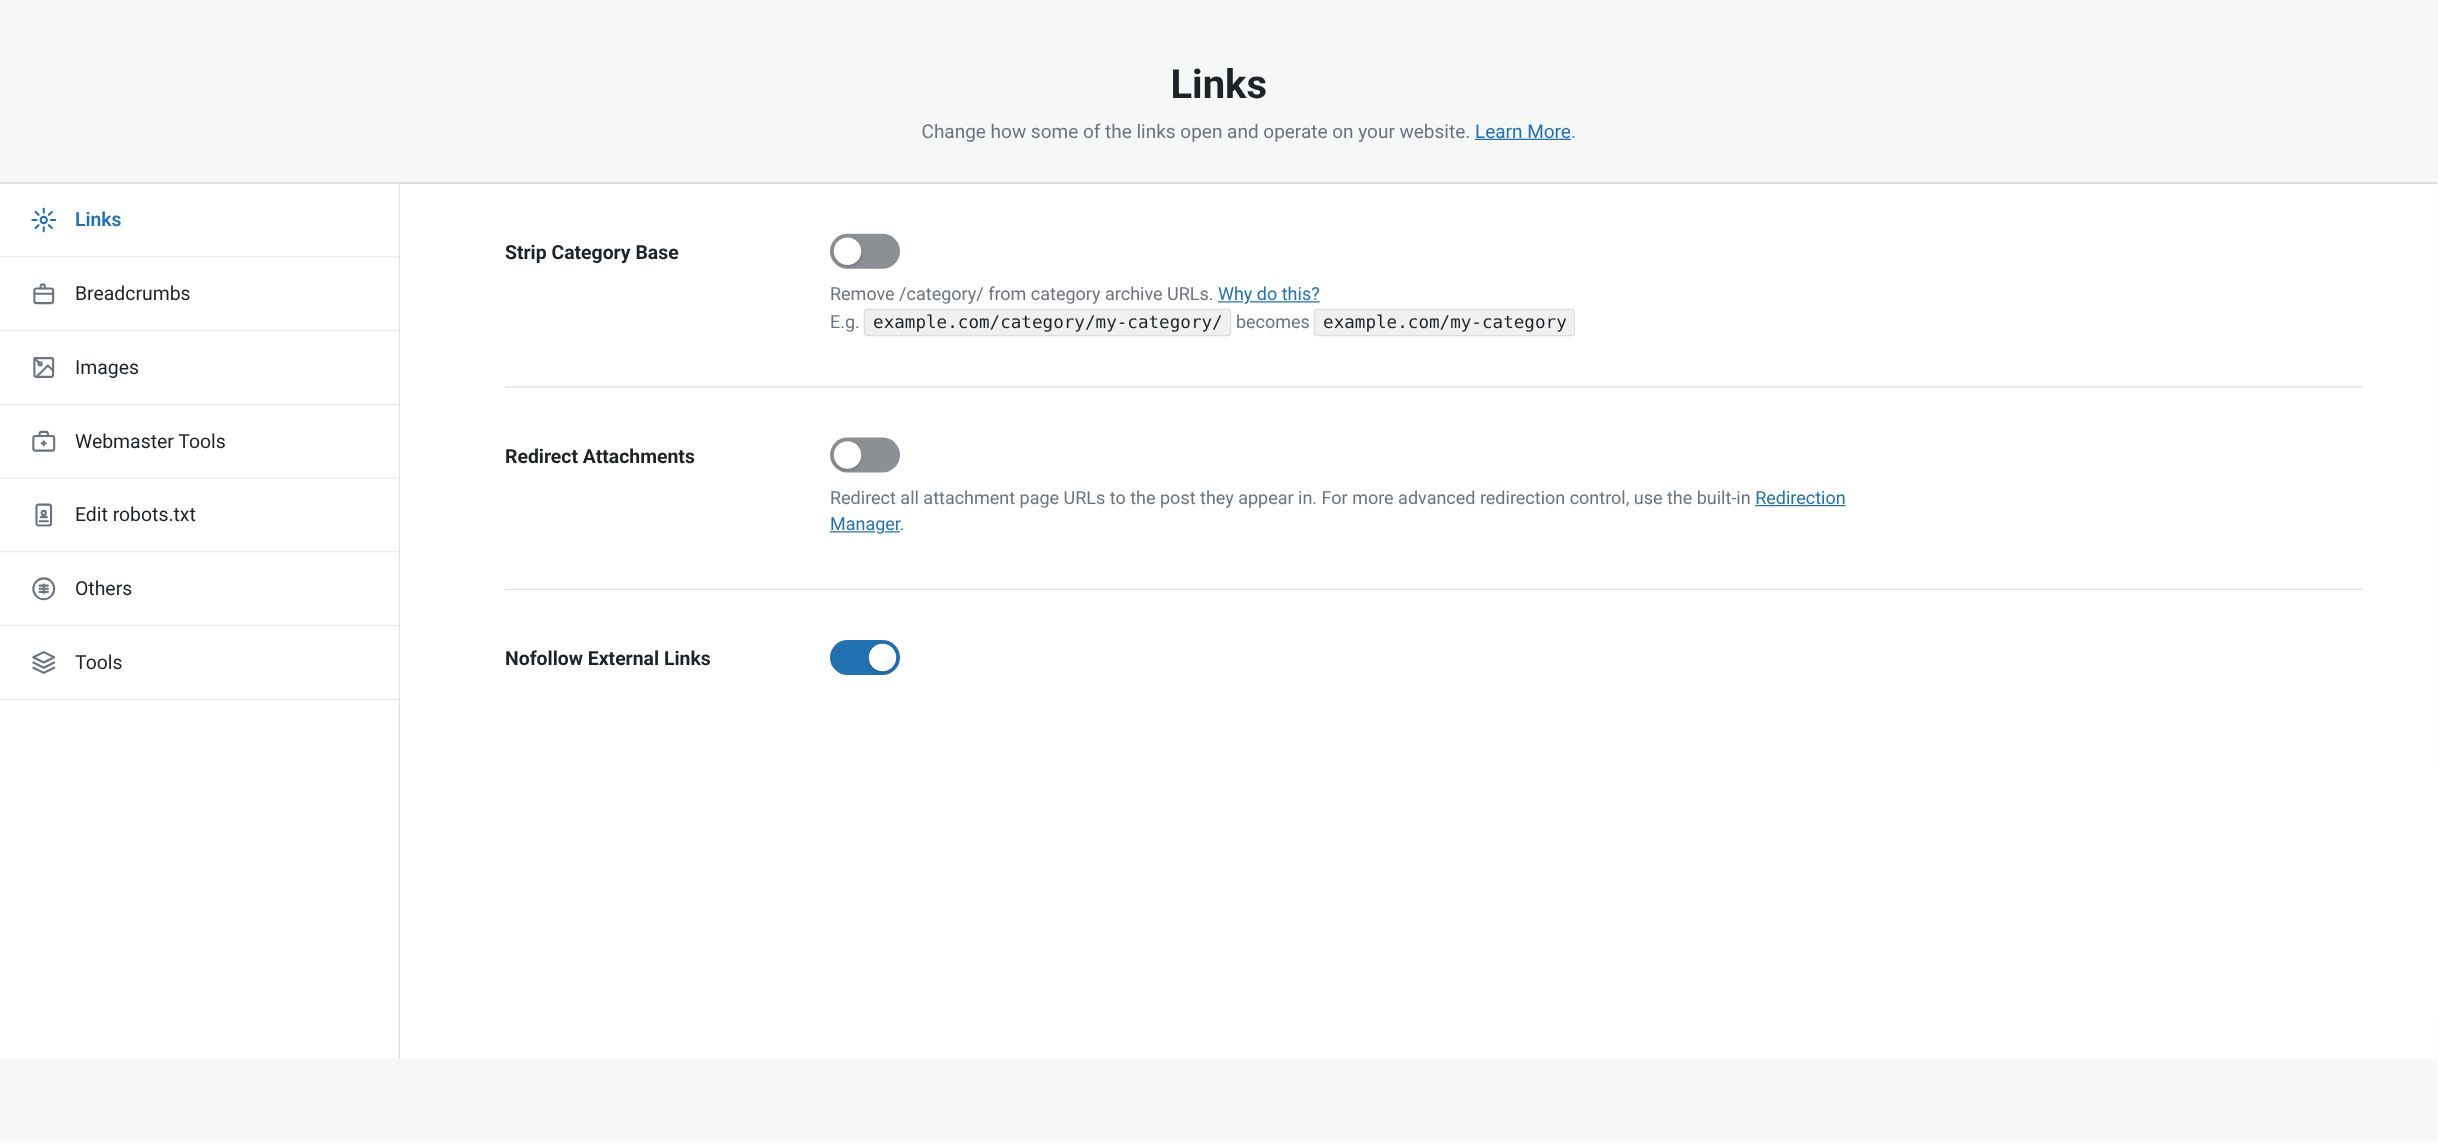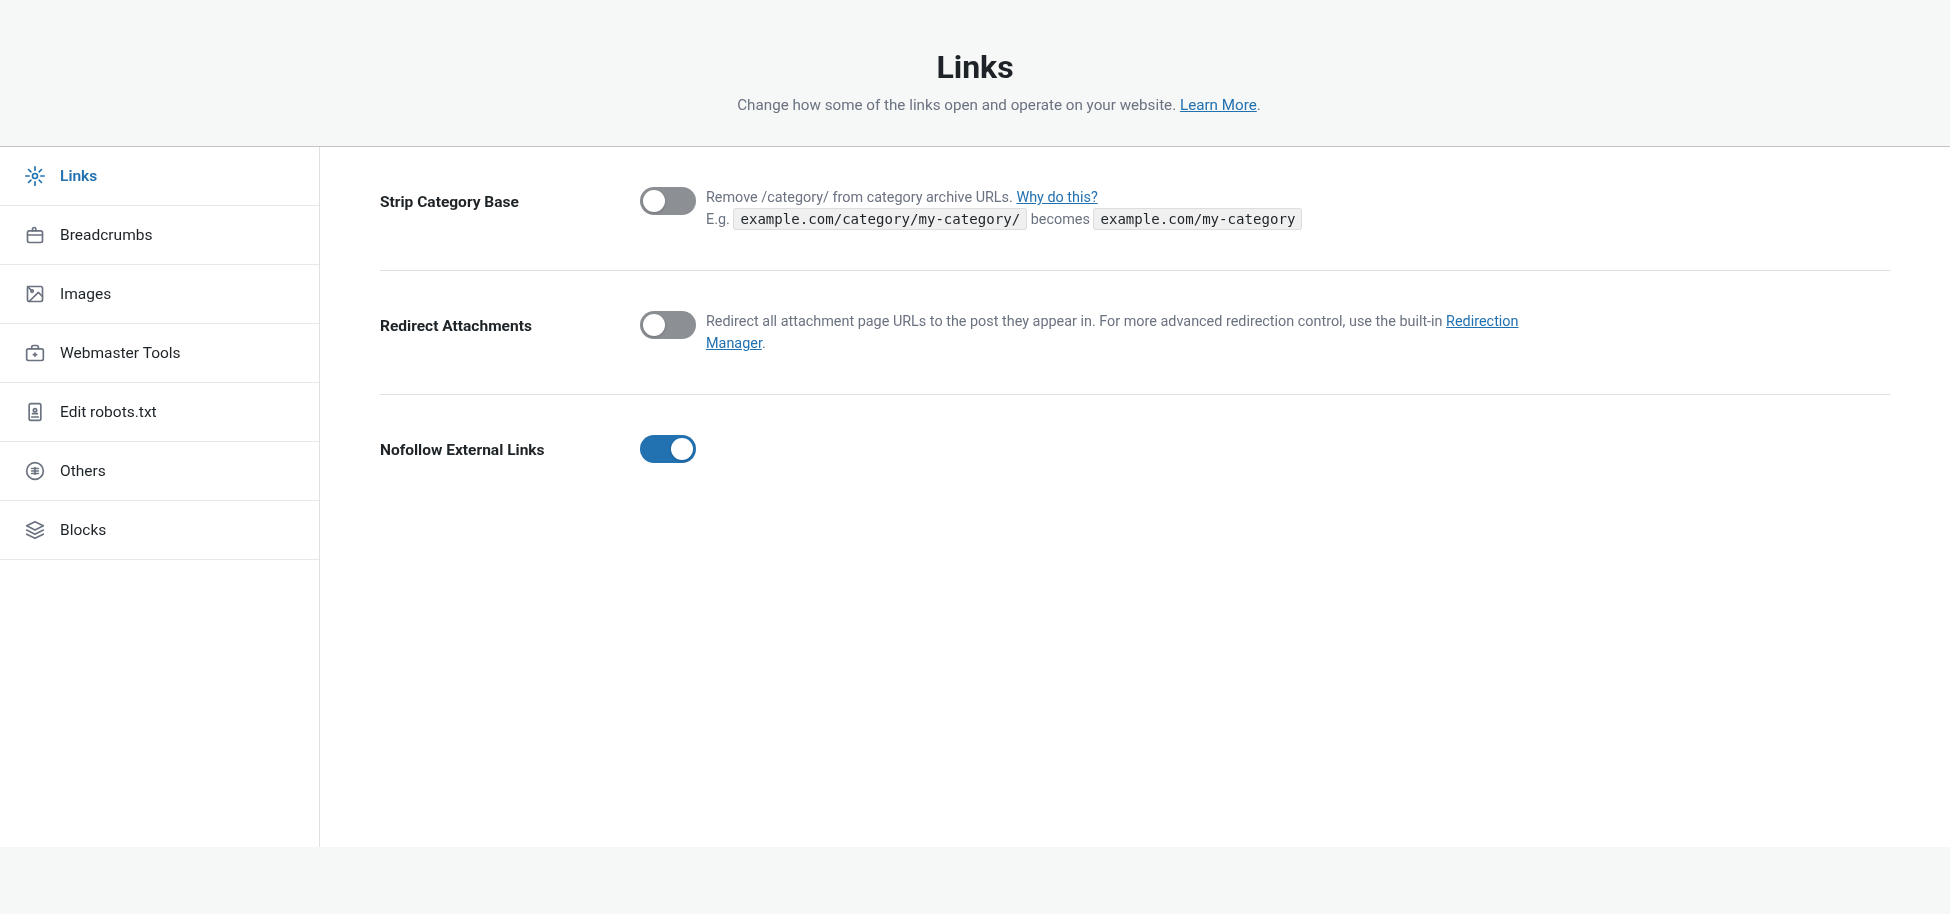--- a/index.html
+++ b/index.html
@@ -87,38 +87,40 @@
       background: #fff;
       padding: 0 60px;
     }
 
     .settings-section {
       padding: 40px 0;
       border-bottom: 1px solid #e0e0e0;
       display: flex;
       flex-direction: column;
       gap: 16px;
+      margin-left: 24px;
     }
 
     .setting-row {
       display: flex;
       align-items: flex-start;
       gap: 40px;
     }
 
     .setting-label {
       font-weight: 700;
       font-size: 0.97rem;
       min-width: 220px;
       color: #1d2327;
       padding-top: 6px;
     }
 
     .setting-control {
       display: flex;
+      flex-direction: column;
       gap: 10px;
     }
 
     
     .toggle-switch {
       position: relative;
       width: 56px;
       height: 28px;
       cursor: pointer;
     }
@@ -267,21 +269,21 @@
     </div>
 
     <div class="sidebar-item">
       <span class="icon">
         <svg width="20" height="20" viewBox="0 0 24 24" fill="none" stroke="#6b7280" stroke-width="2" stroke-linecap="round" stroke-linejoin="round">
           <polygon points="12 2 2 7 12 12 22 7 12 2"></polygon>
           <polyline points="2 17 12 22 22 17"></polyline>
           <polyline points="2 12 12 17 22 12"></polyline>
         </svg>
       </span>
-      <span>Blocks</span>
+      <span>Tools</span>
     </div>
 
 
   </nav>
 
   <main class="main-content">
 
     <div class="settings-section">
       <div class="setting-row">
         <div class="setting-label">Strip Category Base</div>

